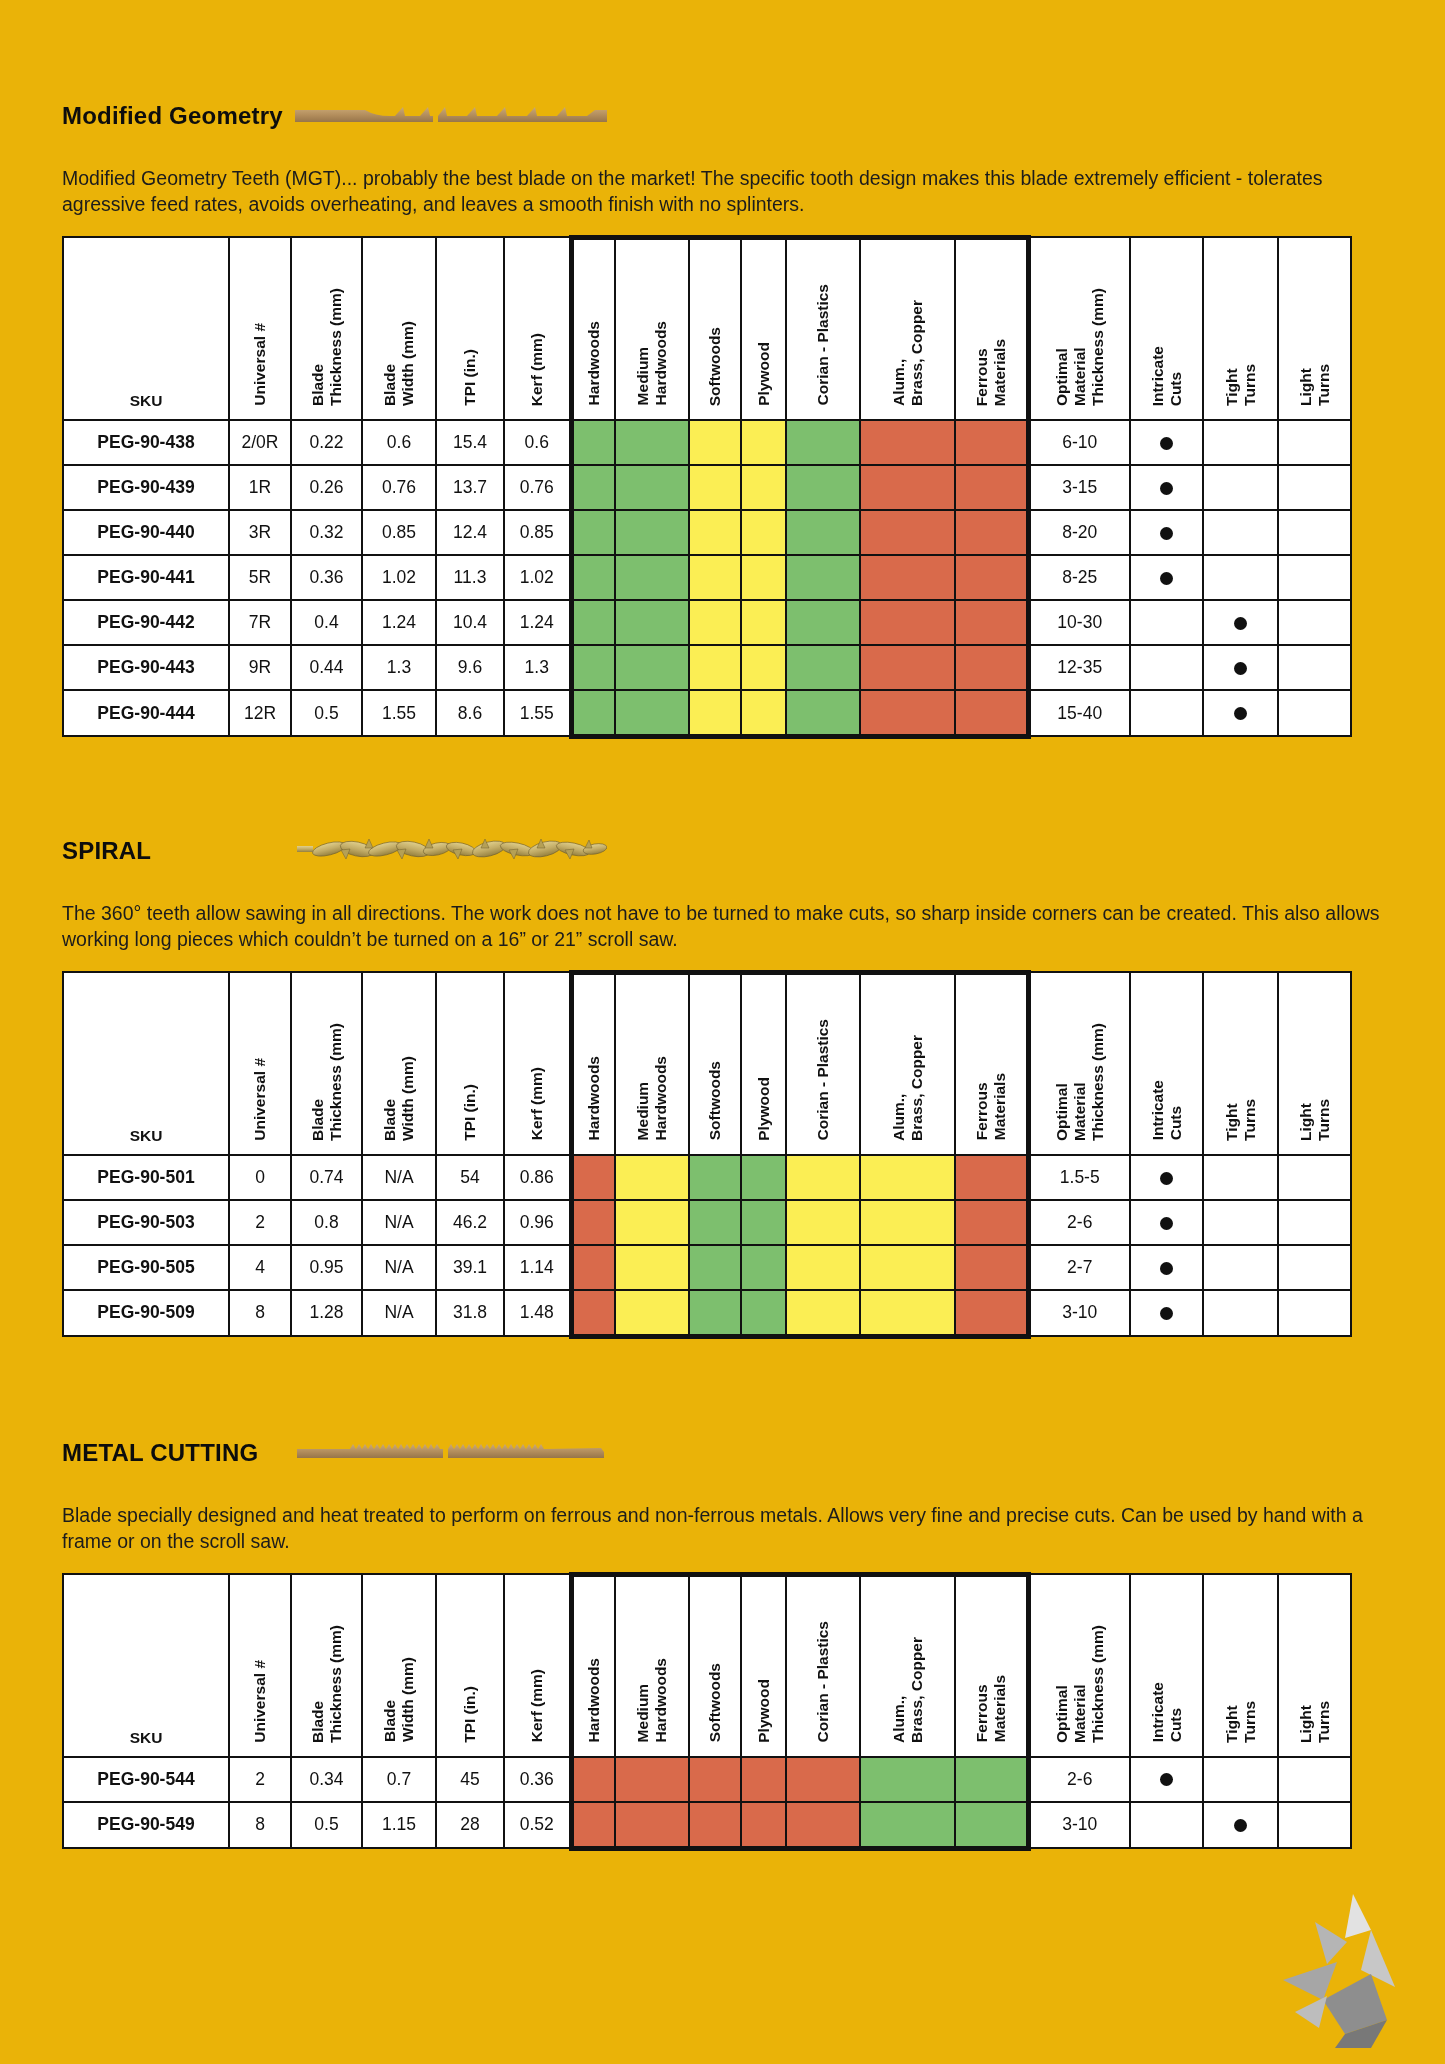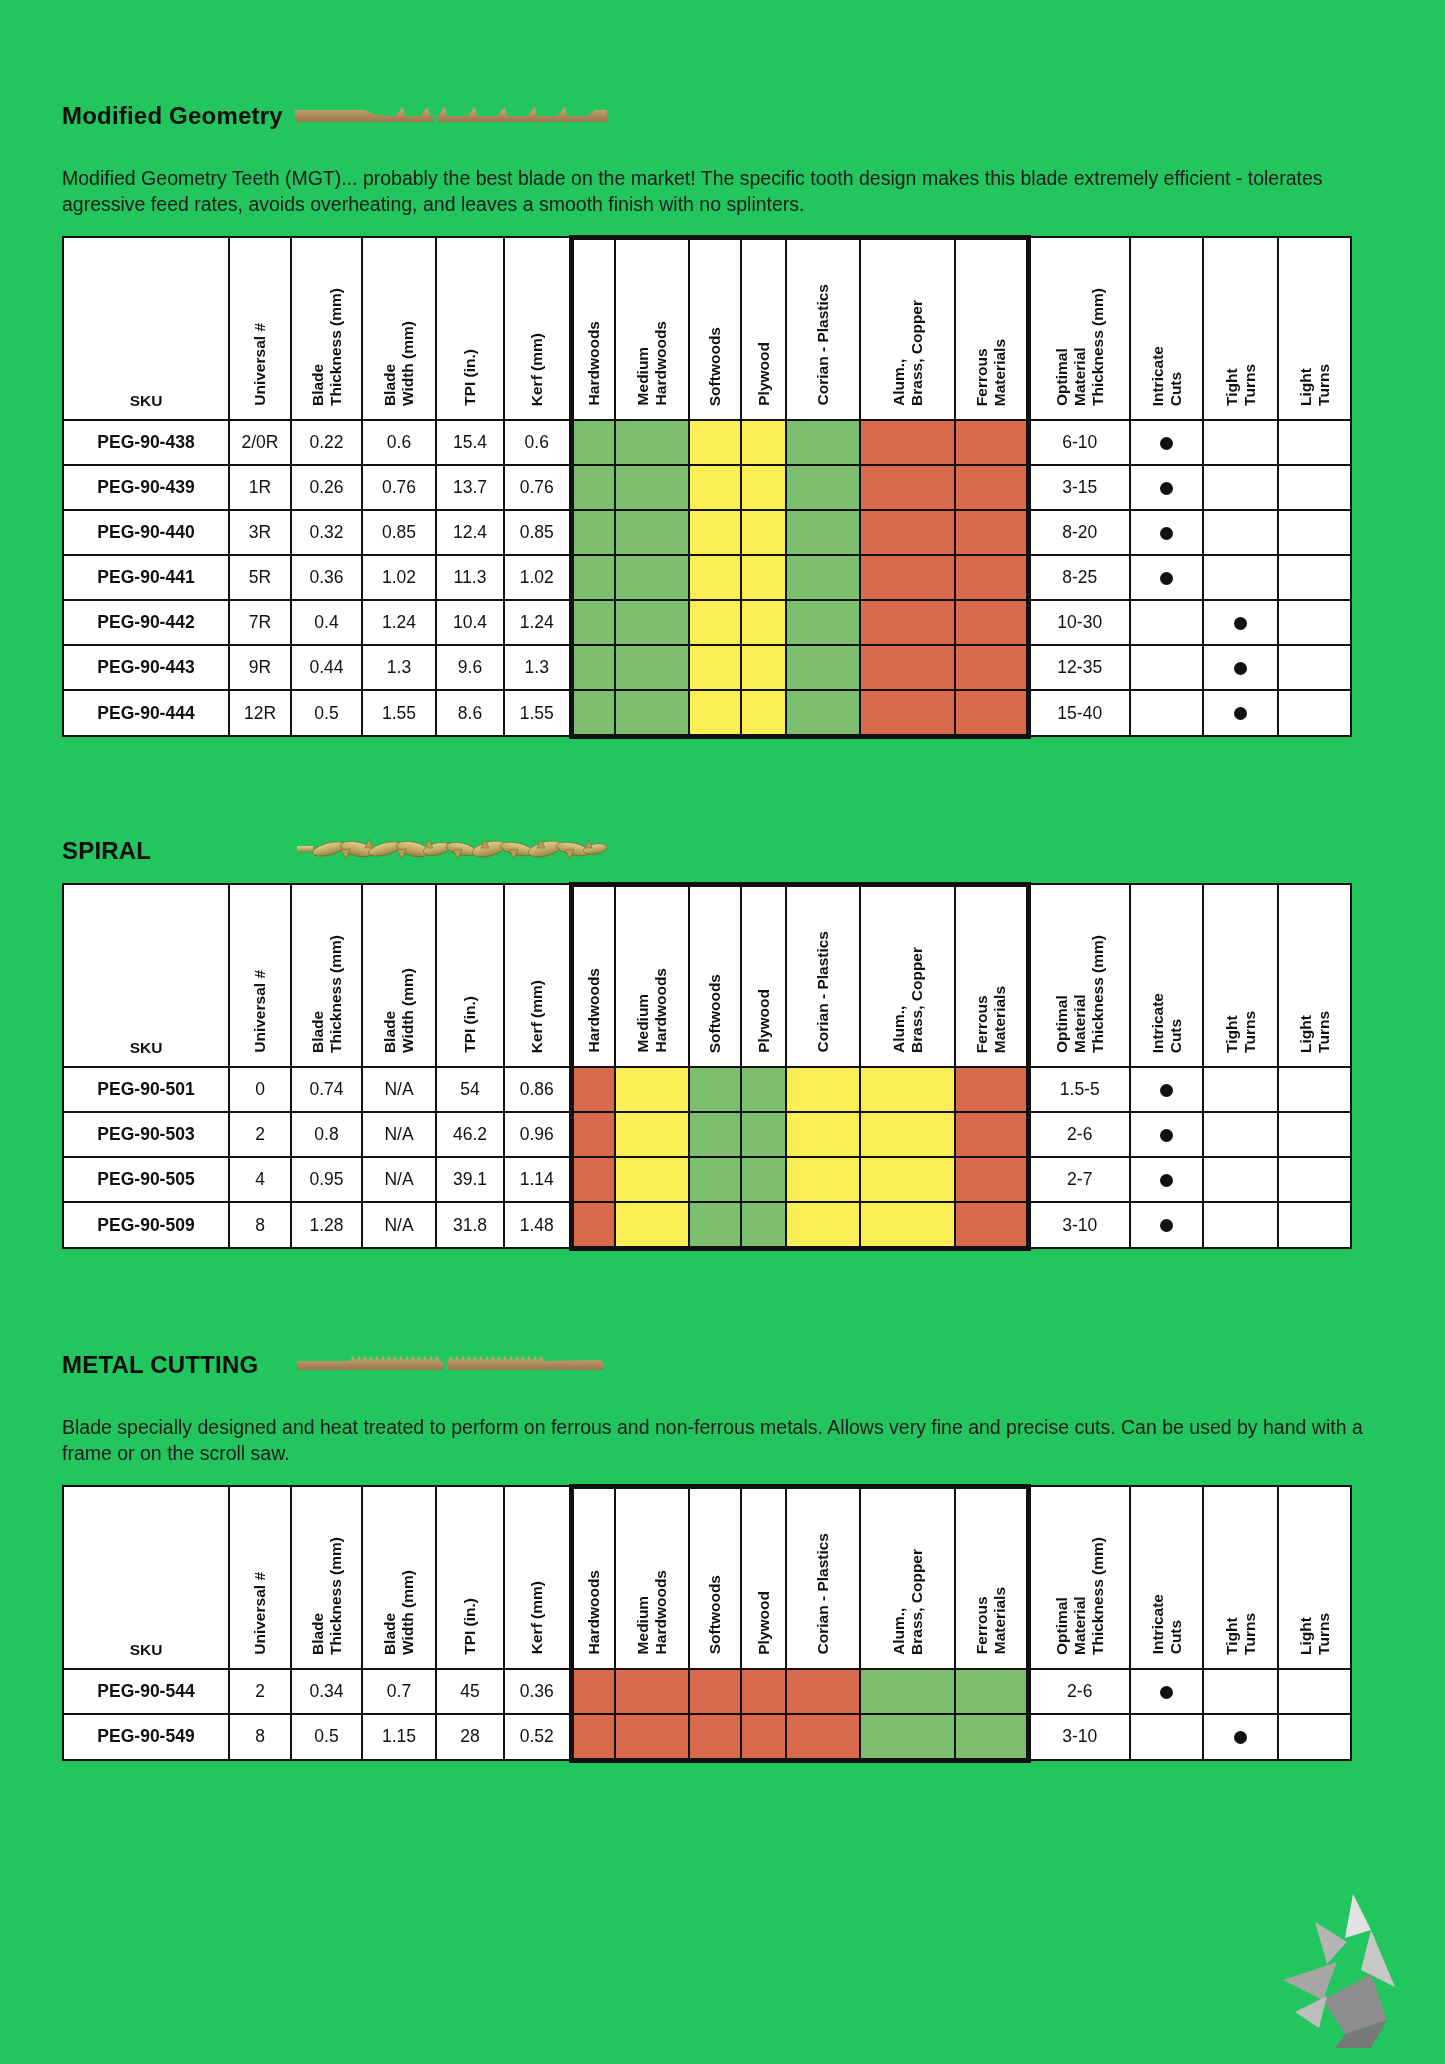--- a/index.html
+++ b/index.html
@@ -1,16 +1,16 @@
 <!DOCTYPE html>
 <html><head>
 <meta charset="utf-8">
 <style>
   html,body{margin:0;padding:0;background:#fff}
-  .page{position:relative;width:1445px;height:2064px;background:#22c55e;
+  .page{position:relative;width:1445px;height:2064px;background:#eab308;
         font-family:"Liberation Sans",sans-serif;color:#111;overflow:hidden}
   .content{padding:0 62px}
   .sec-0{padding-top:100px}
   .sec-1{padding-top:96px}
   .sec-2{padding-top:98px}
   .section-head{position:relative;height:30px}
   .title{position:absolute;left:0;top:2px;margin:0;font-size:24px;font-weight:bold;color:#0d0d0d;letter-spacing:.2px}
   .blade-img{position:absolute;left:233px;top:0;width:312px;height:28px}
   .desc{margin:36px 0 0 0;font-size:19.5px;line-height:1.33;color:#1c1c1c;max-width:1340px}
   .spec-table{border-collapse:collapse;table-layout:fixed;width:1288px;margin-top:17px;border:2px solid #111}
@@ -292,20 +292,21 @@
               <polygon points="214,14 219,23 223,13"></polygon>
             <polygon points="270,14 275,23 279,13"></polygon>
             <polygon points="70,12 74,3 78,12"></polygon>
               <polygon points="130,12 134,3 138,12"></polygon>
             <polygon points="186,12 190,3 194,12"></polygon>
               <polygon points="242,12 246,3 250,12"></polygon>
             <polygon points="290,12 294,4 297,12"></polygon>
           </g>
         </svg>
       </div>
+      <p class="desc">The 360° teeth allow sawing in all directions. The work does not have to be turned to make cuts, so sharp inside corners can be created. This also allows working long pieces which couldn’t be turned on a 16” or 21” scroll saw.</p>
       <table class="spec-table">
         <colgroup>
             <col>
             <col>
             <col>
             <col>
             <col>
             <col>
             <col>
             <col>

